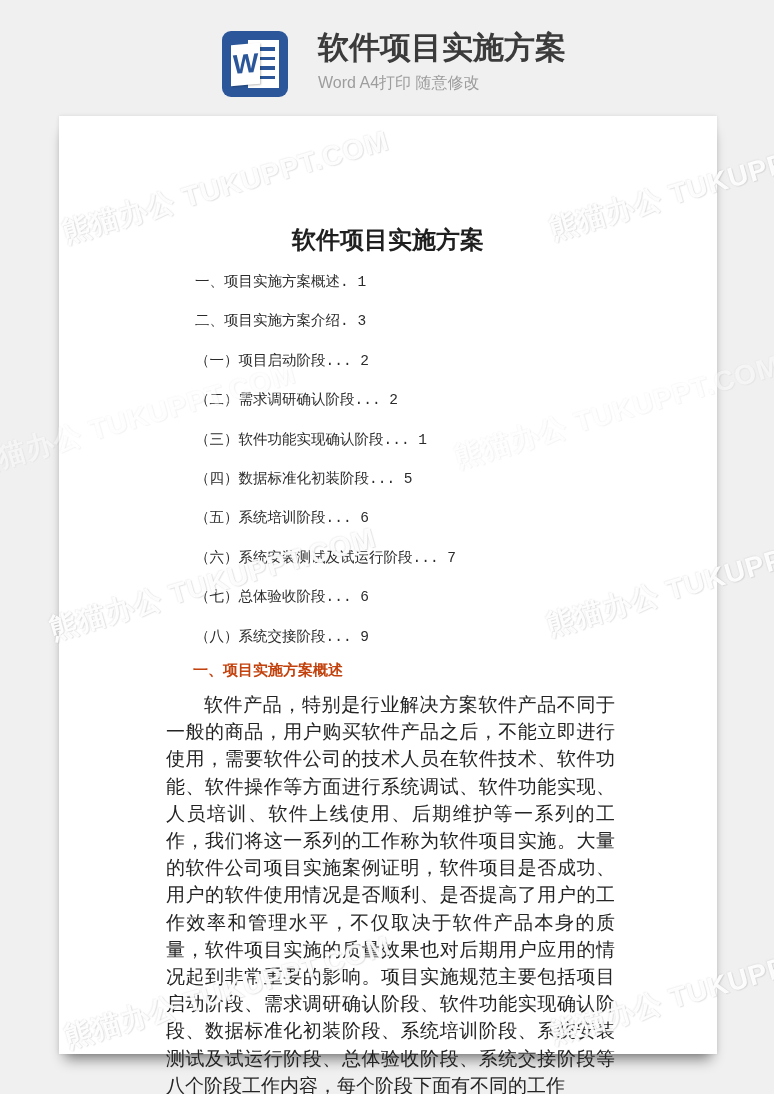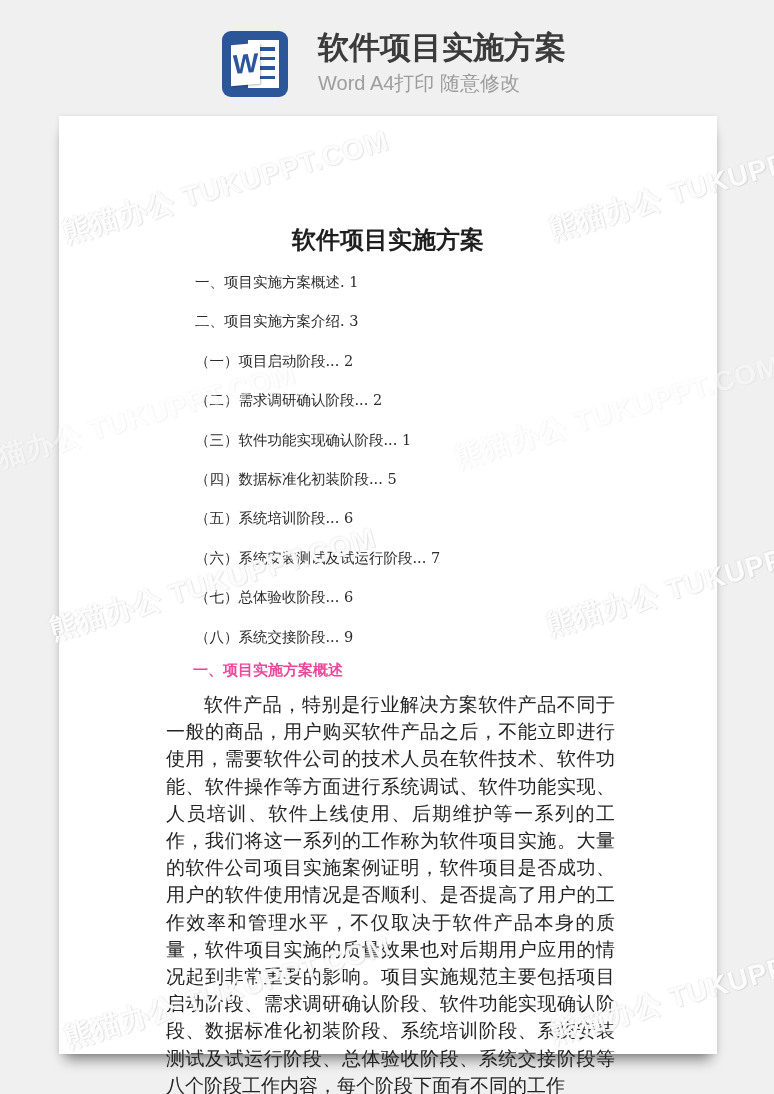--- a/index.html
+++ b/index.html
@@ -44,21 +44,21 @@
     font-weight: bold; font-size: 27px;
     font-family: "Liberation Sans", sans-serif;
   }
   .header-text { position: absolute; left: 318px; top: 30px; }
   .header-title {
     font-size: 31px; font-weight: bold; color: #3b3b3b;
     line-height: 36px; white-space: nowrap;
   }
   .header-subtitle {
     margin-top: 4px;
-    font-size: 20px; color: #9d9d9d;
+    font-size: 16px; color: #9d9d9d;
     line-height: 26px; white-space: nowrap;
   }
 
   
   .page {
     position: absolute; left: 59px; top: 116px;
     width: 658px; height: 938px;
     background: #ffffff;
     box-shadow: 0 0 4px rgba(0,0,0,0.10), 0 11px 13px -6px rgba(0,0,0,0.48);
     font-family: "DejaVu Serif", "Liberation Serif", serif;
@@ -71,25 +71,26 @@
     line-height: 36px;
     color: #1f1f1f;
   }
   .toc { position: absolute; top: 156px; left: 136px; right: 60px; }
   .toc-item {
     height: 39.4px;
     font-size: 14.5px;
     line-height: 20px;
     color: #2b2b2b;
     white-space: nowrap;
+    font-family: Liberation Mono, monospace;
   }
   .section-heading {
     position: absolute; top: 545px; left: 134px;
     font-size: 15px; font-weight: 600;
-    color: #ec4899;
+    color: #c2410c;
     white-space: nowrap;
   }
   .body-text {
     position: absolute; top: 575px; left: 107px;
     width: 449px;
     font-size: 19px;
     line-height: 27.2px;
     text-align: justify;
     text-indent: 2em;
     color: #242424;

